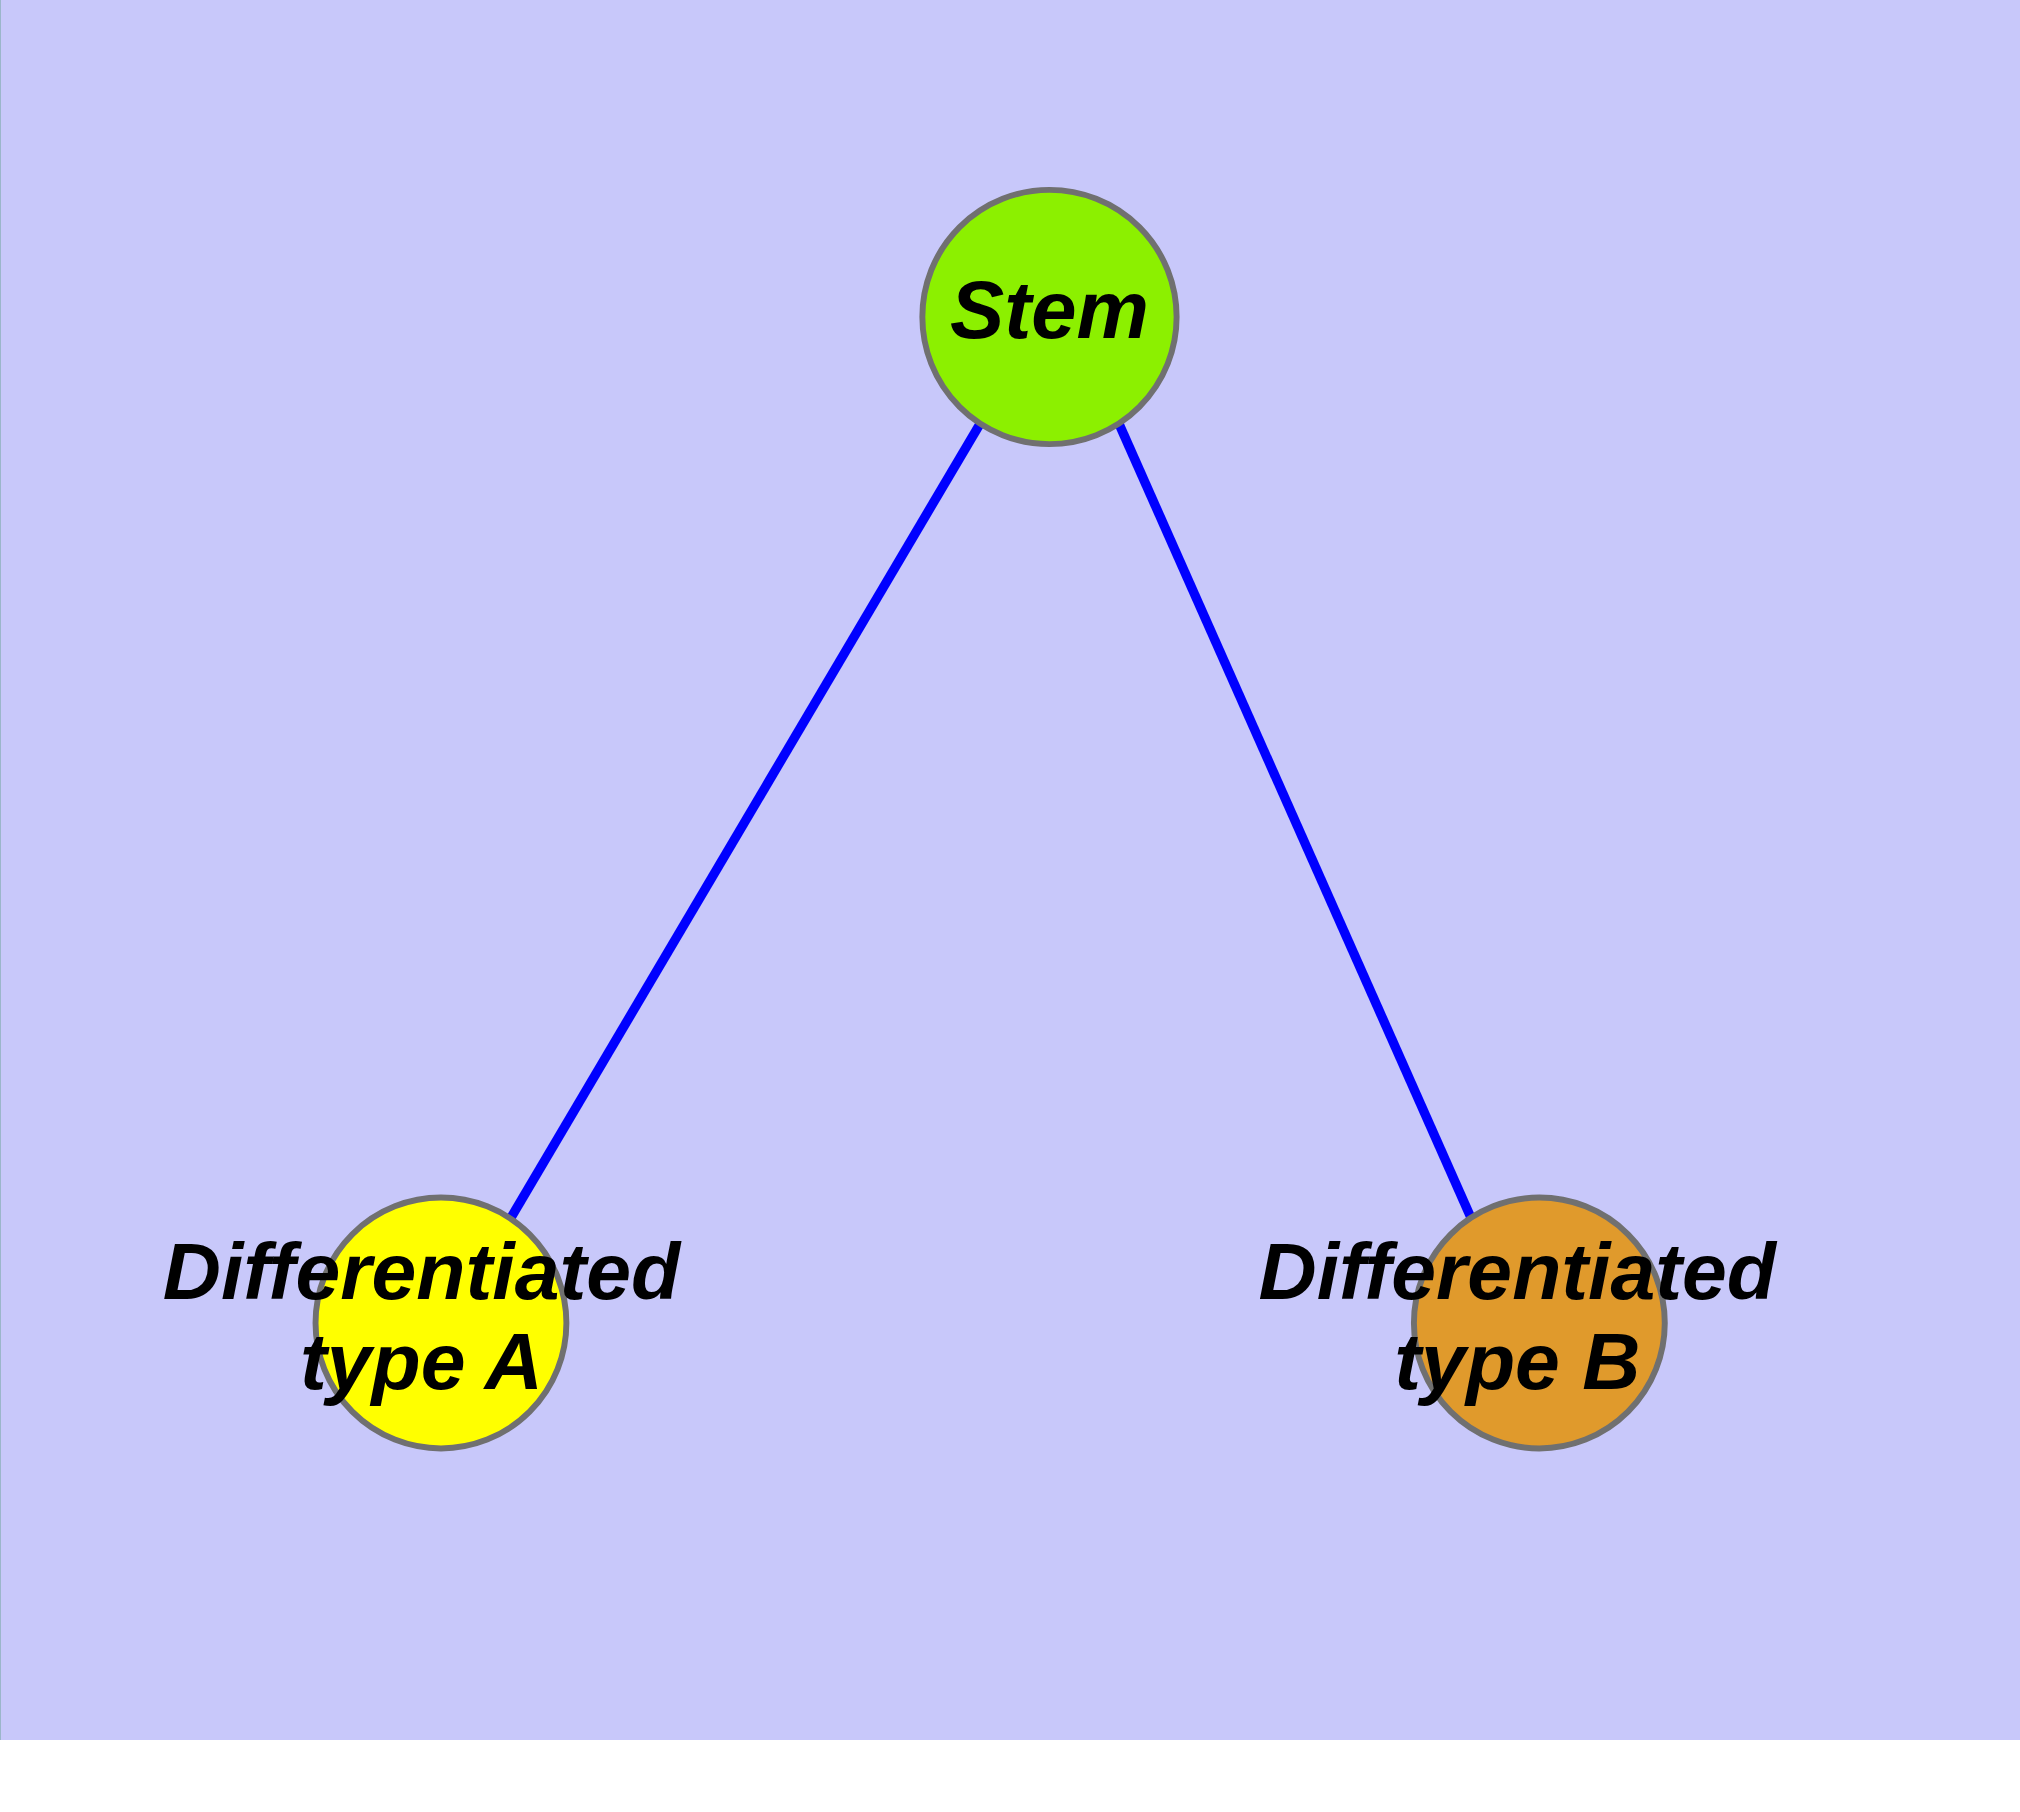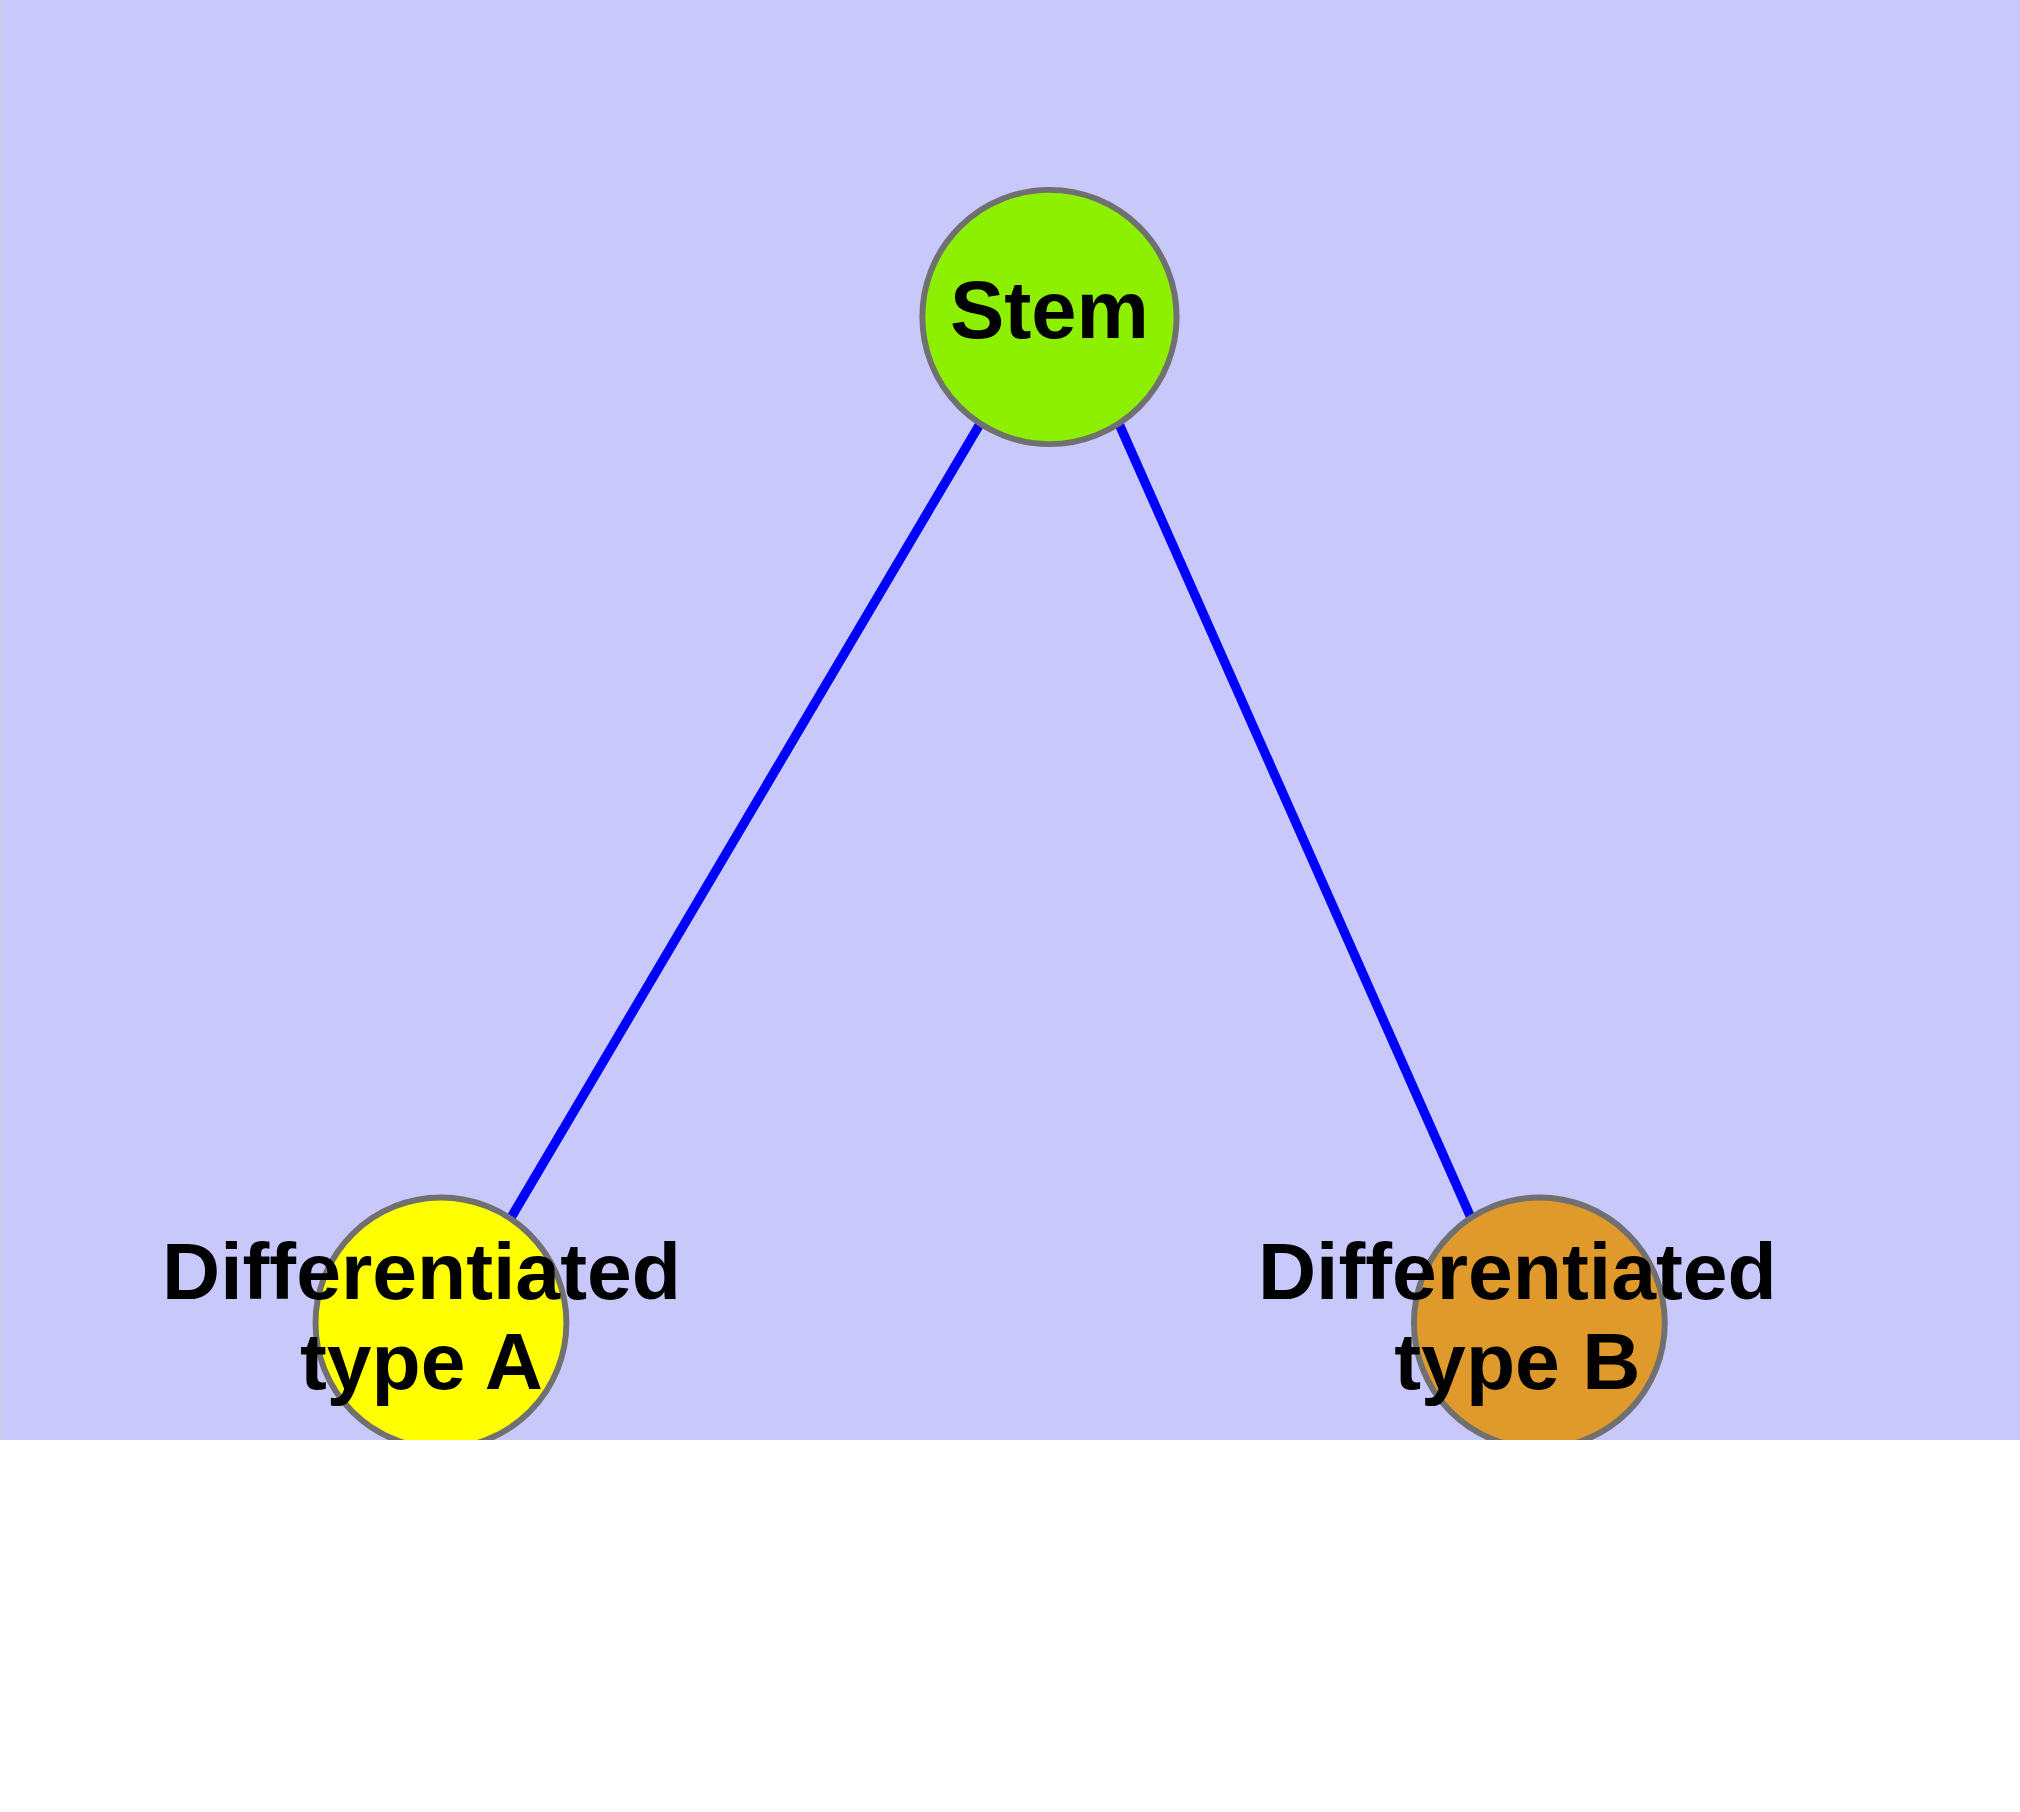--- a/index.html
+++ b/index.html
@@ -28,21 +28,21 @@
     font-weight: bold;
     fill: #000000;
     dominant-baseline: middle;
     text-anchor: middle;
     paint-order: normal;
   }
 </style>
 </head>
 <body>
 
-<div id="canvas" style="width: 2021px; height: 1440px; background: #bef264;">
+<div id="canvas" style="width: 2021px; height: 1740px; background: #15803d; font-style: italic;">
   <svg id="graph-svg" viewBox="0 0 2384 2138" xmlns="http://www.w3.org/2000/svg" style="width: 2021px; height: 1812px;">
 
     <rect id="bg-rect" x="0" y="0" width="2384" height="2138" fill="#c8c8fa"></rect>
 
     <g id="edges-layer">
       <line class="graph-edge" x1="1156" y1="500" x2="603" y2="1436" stroke="#0000ff" stroke-width="11" stroke-linecap="butt"></line>
       <line class="graph-edge" x1="1320" y1="500" x2="1735" y2="1436" stroke="#0000ff" stroke-width="11" stroke-linecap="butt"></line>
     </g>
 
     <g id="nodes-layer">

